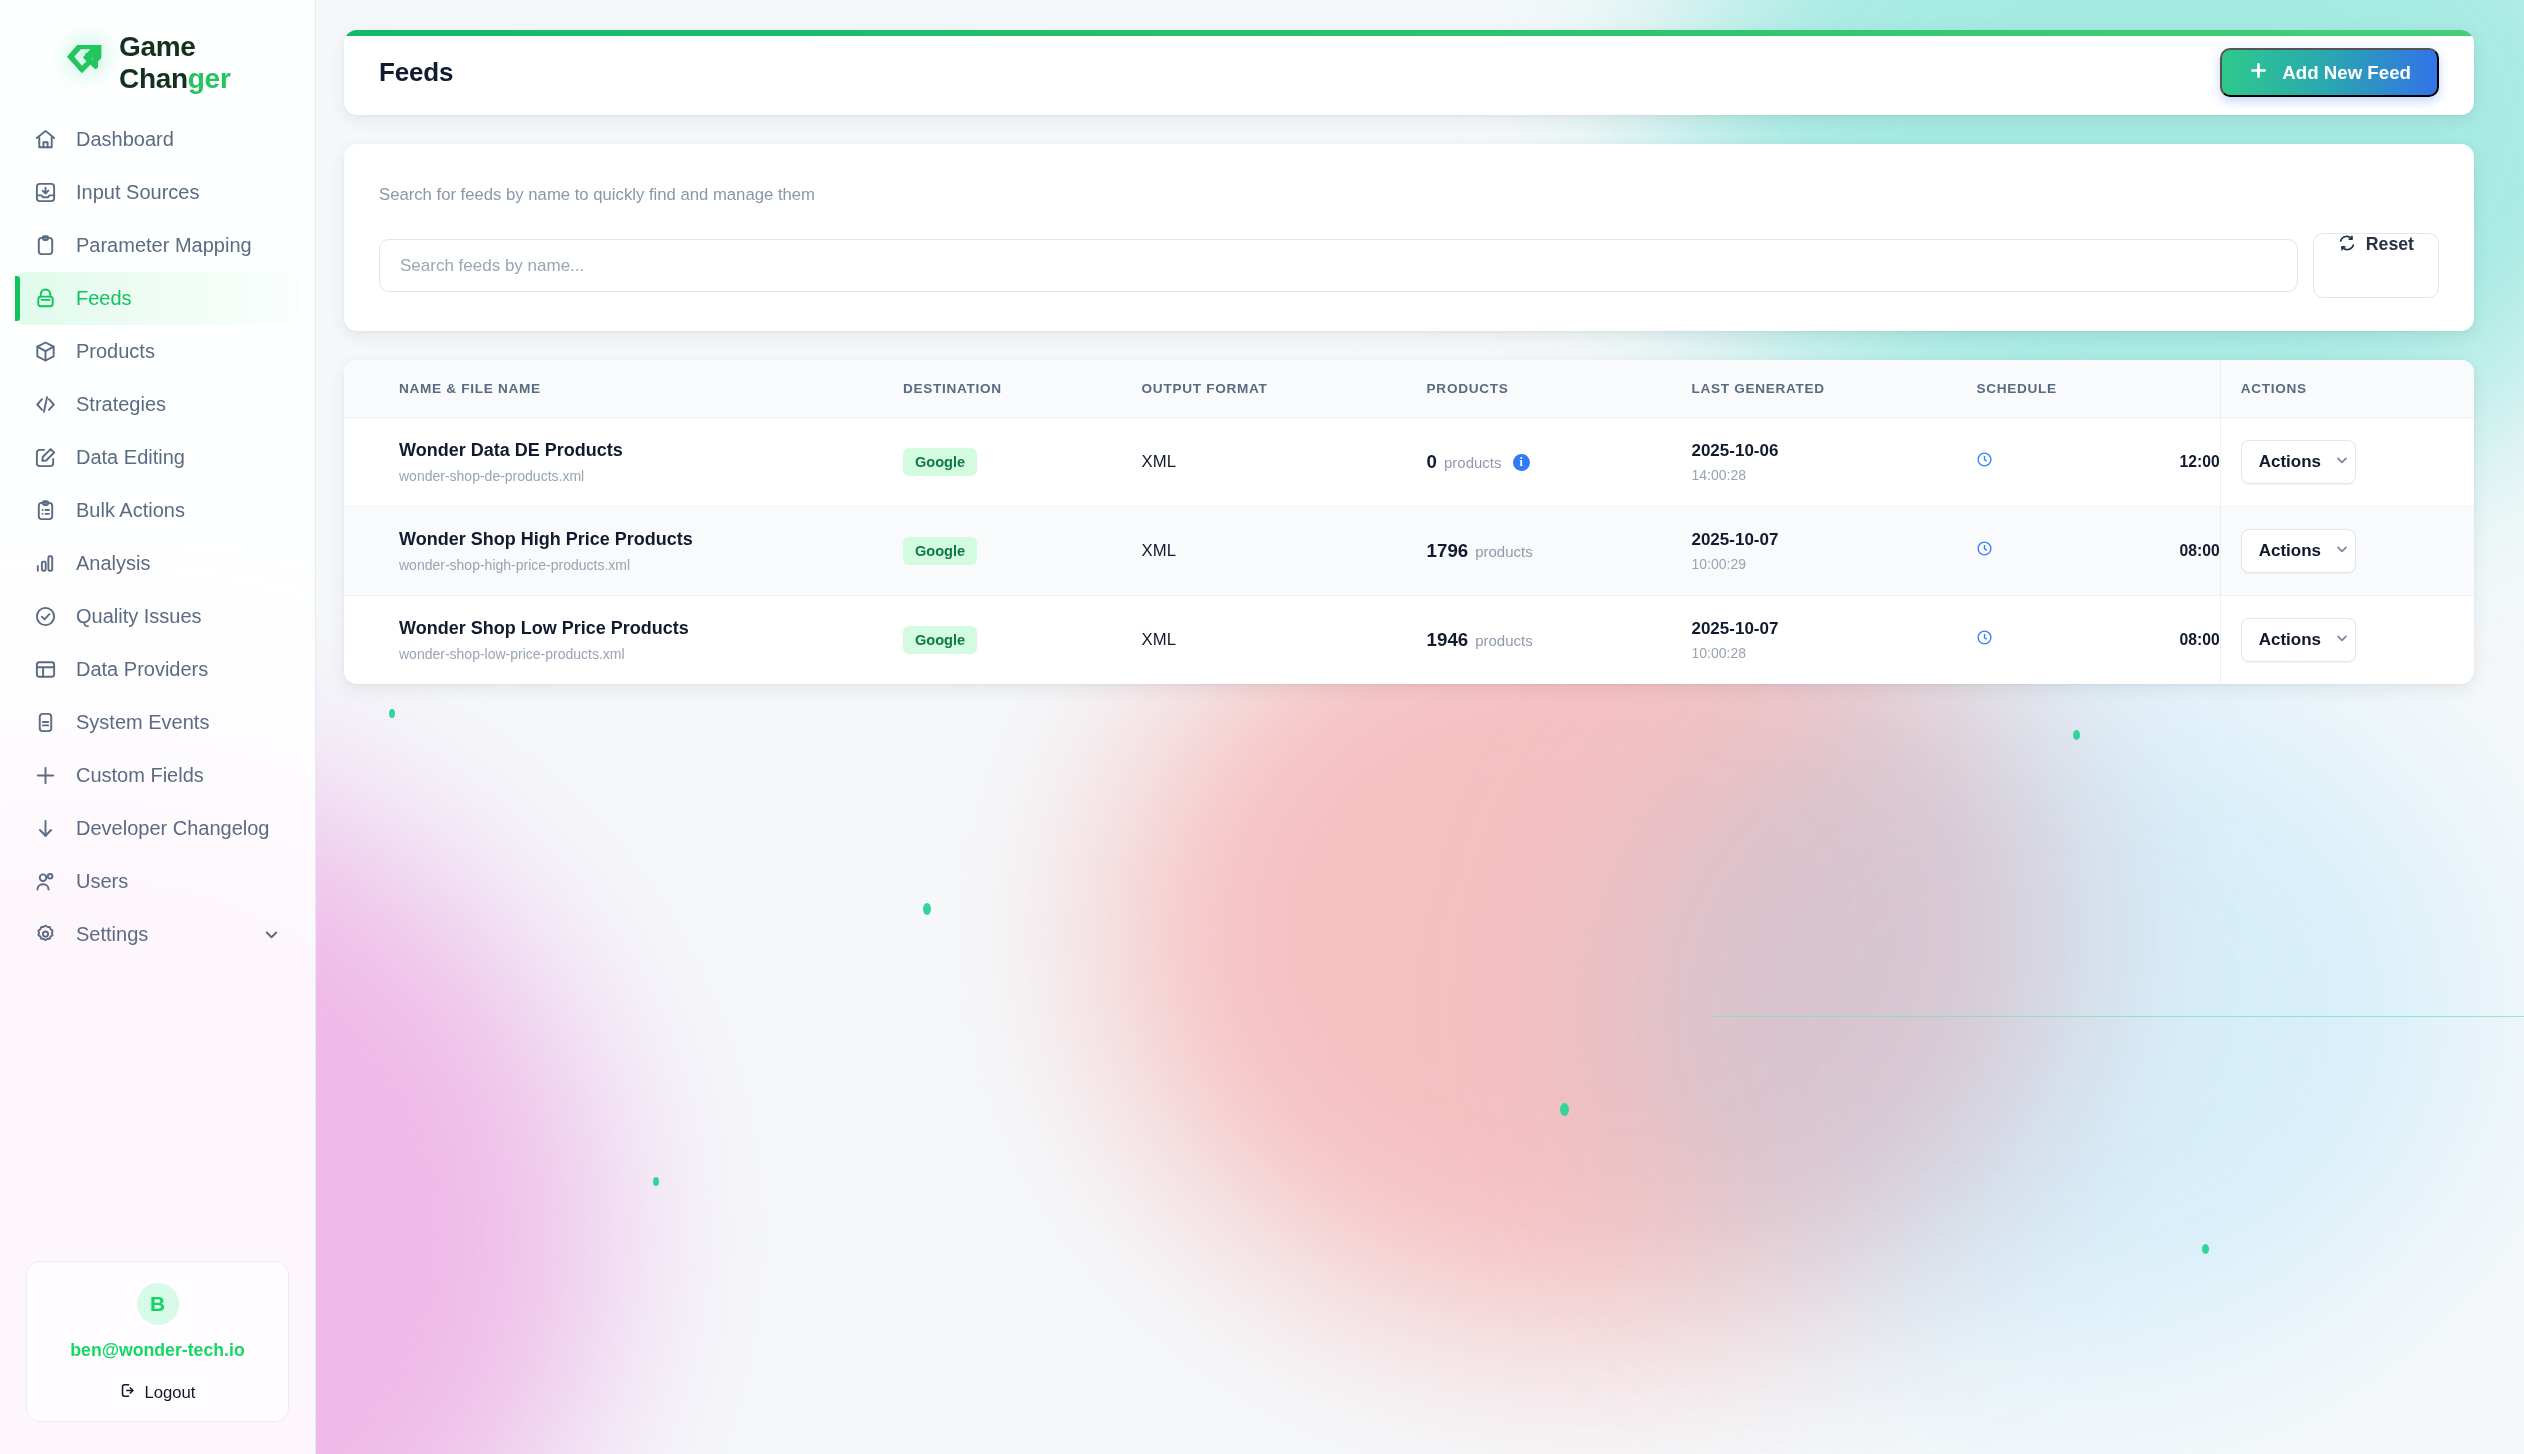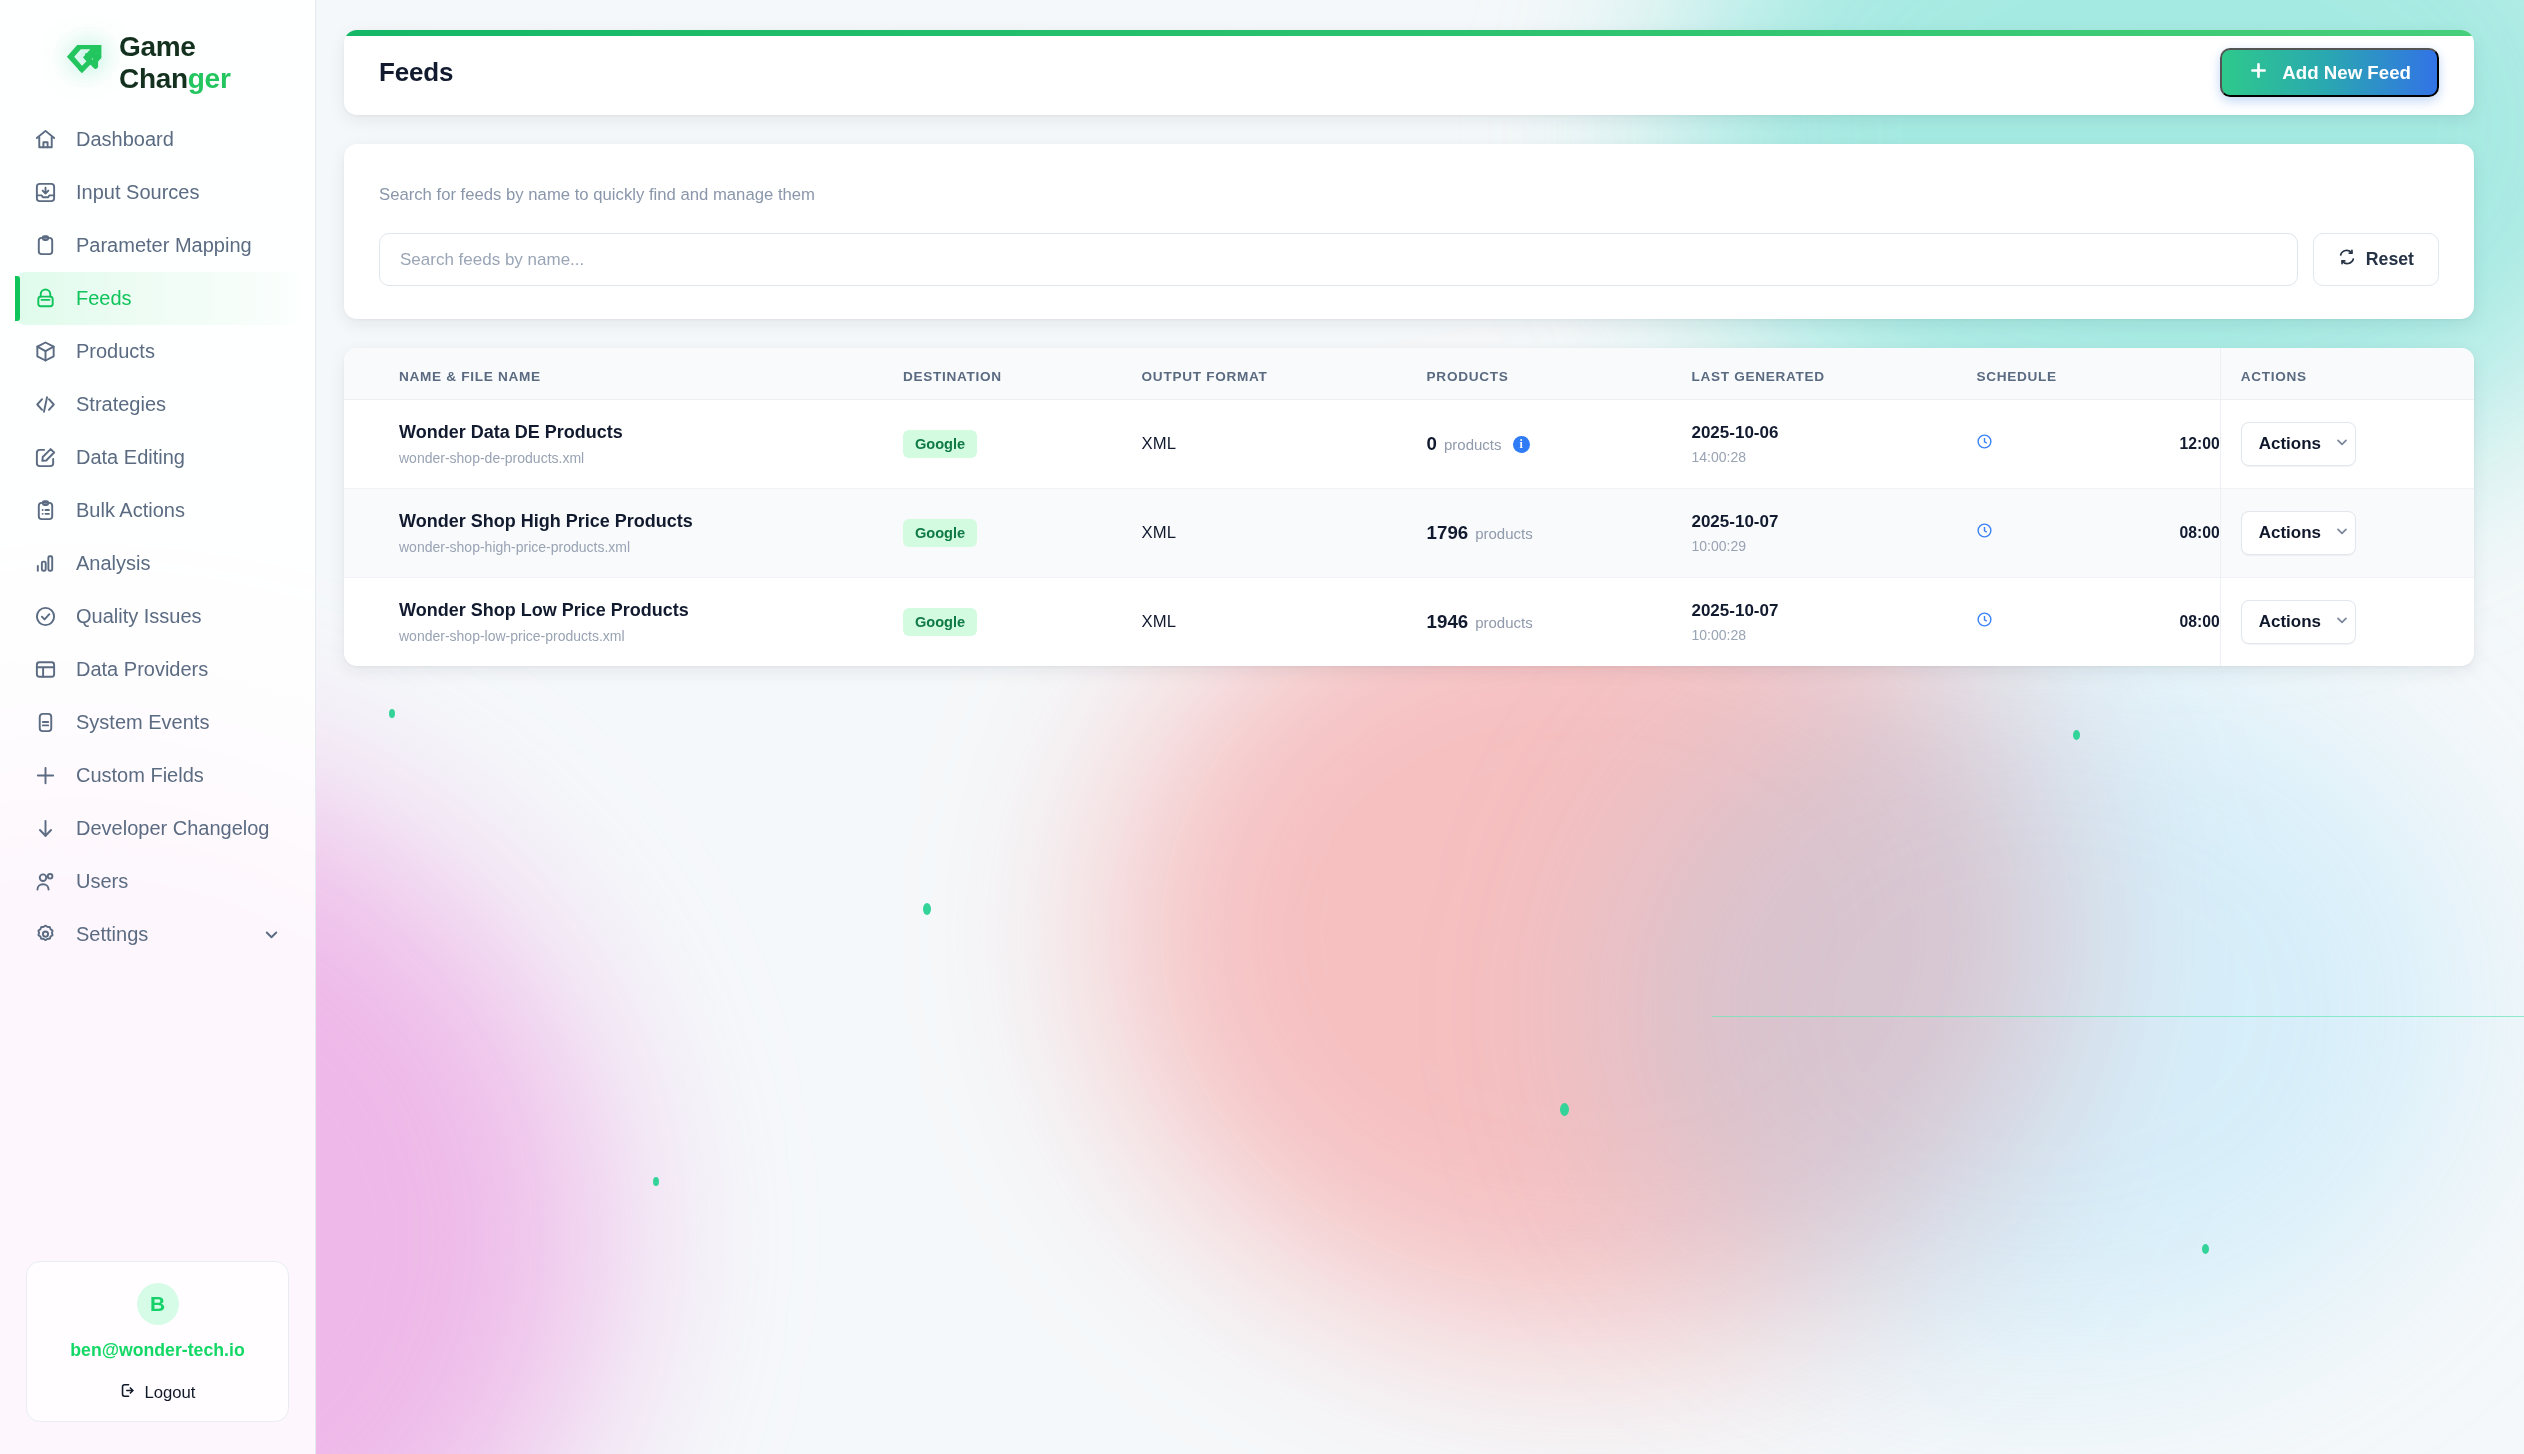--- a/index.html
+++ b/index.html
@@ -104,32 +104,32 @@
   .search-title { font-size: 21px; font-weight: 700; color: #111a2e; }
   .search-sub { margin-top: 11px; font-size: 16.7px; color: #8a97ab; }
   .search-row { margin-top: 28px; display: flex; align-items: center; gap: 15px; }
   .search-input {
     flex: 1; height: 53px; border: 0.5px solid #dfe5ec; border-radius: 10px;
     background: #fff; padding: 0 20px; font-size: 17px; color: #111a2e;
     font-family: "Liberation Sans", sans-serif;
   }
   .search-input::placeholder { color: #9aa5b6; }
   .btn-reset {
-    display:flex; align-items:center; gap:10px; height:53px; padding: 0 24px;
+    display:flex; align-items:flex-start; gap:10px; height:65px; padding: 0 24px;
     border: 0.5px solid #e1e7ee; border-radius: 10px; background:#fff;
     font-size: 17.7px; font-weight: 600; color: #263245;
   }
   .btn-reset svg { width: 18px; height: 18px; stroke:#263245; fill:none; stroke-width:2.3; stroke-linecap:round; stroke-linejoin:round; }
 
   .table-card { margin-top: 29px; overflow: hidden; }
   table { width: 100%; border-collapse: collapse; table-layout: fixed; }
   thead th {
     background: #f8fafc; text-align: left;
     font-size: 13.6px; font-weight: 700; letter-spacing: 0.7px; color: #5a6a80;
-    padding: 21px 0 15px 0; border-bottom: 0.5px solid #eceff4;
+    padding: 21px 0 21px 0; border-bottom: 0.5px solid #eceff4;
   }
   thead th:first-child { padding-left: 55px; }
   th.col-actions, td.col-actions { border-left: 0.5px solid #eceff4; padding-left: 20px; }
   tbody tr { border-bottom: 0.5px solid #f0f2f6; }
   tbody tr.alt { background: #f9fafc; }
   tbody tr:last-child { border-bottom: none; }
   tbody td { padding: 22px 0; vertical-align: middle; font-size: 16.7px; color: #111a2e; }
   tbody td:first-child { padding-left: 55px; }
 
   .feed-name { font-size: 18px; font-weight: 700; color: #111a2e; }

